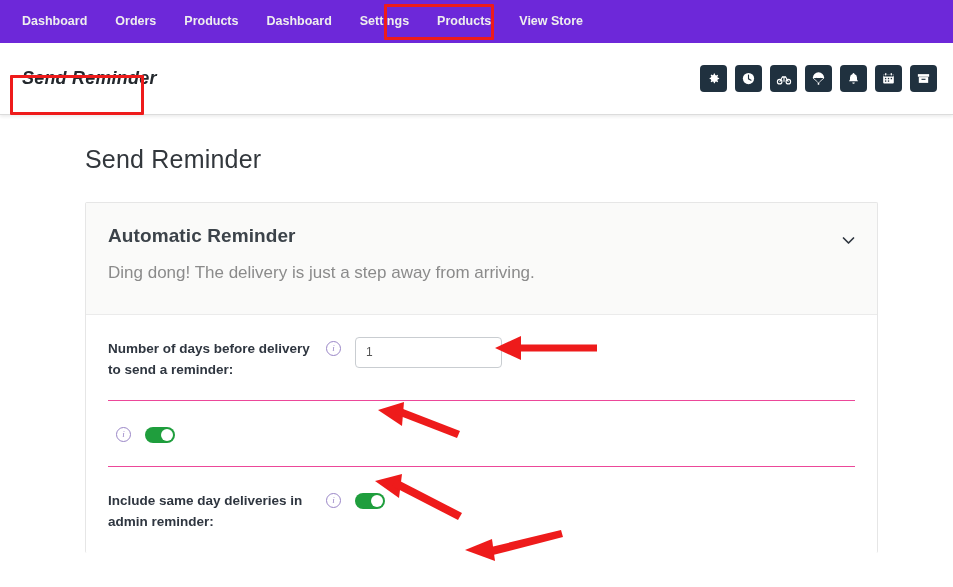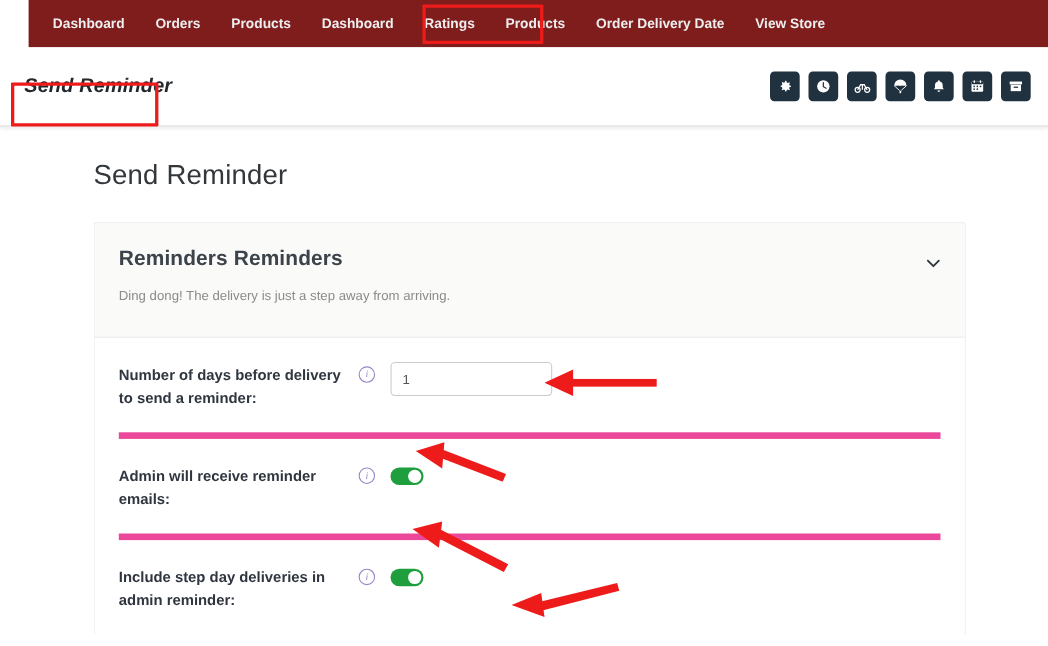--- a/index.html
+++ b/index.html
@@ -7,25 +7,24 @@
     width: 953px;
     height: 587px;
     overflow: hidden;
     background: #ffffff;
     font-family: "Liberation Sans", sans-serif;
   }
 
   
   .admin-bar {
     height: 43px;
-    background: #7f1d1d;
+    background: #6d28d9;
     display: flex;
     padding-left: 8px;
     position: relative;
-    margin-left: 26px;
   }
   .admin-bar-item {
     color: #eeeeee;
     font-size: 12.5px;
     font-weight: bold;
     padding: 0 14px;
     line-height: 43px;
     white-space: nowrap;
     cursor: pointer;
   }
@@ -104,40 +103,40 @@
     position: relative;
   }
   .card-head h2 {
     font-size: 19px;
     font-weight: bold;
     color: #3c434a;
     margin-bottom: 14px;
     letter-spacing: 0.1px;
   }
   .card-head p {
-    font-size: 12px;
+    font-size: 17px;
     color: #8b8b8b;
     line-height: 1.45;
     margin-bottom: 10px;
   }
   .card-head p:last-child { margin-bottom: 0; }
   .chevron {
     position: absolute;
     right: 22px;
     top: 28px;
     cursor: pointer;
   }
 
   .card-body { padding: 0 22px; background:#fff; }
 
   .form-row {
     display: flex;
     align-items: flex-start;
     padding: 22px 0 20px 0;
-    border-bottom: 6px solid #ec4899;
+    border-bottom: 1px solid #ec4899;
     min-height: 66px;
   }
   .form-row.no-border { border-bottom: none; }
   .row-label {
     width: 210px;
     font-size: 13.5px;
     color: #2f3640;
     font-weight: bold;
     line-height: 1.55;
     padding-top: 2px;
@@ -206,23 +205,22 @@
   }
 </style>
 </head>
 <body>
 
 <div class="admin-bar">
   <div class="admin-bar-item">Dashboard</div>
   <div class="admin-bar-item">Orders</div>
   <div class="admin-bar-item">Products</div>
   <div class="admin-bar-item">Dashboard</div>
-  <div class="admin-bar-item">Ratings</div>
+  <div class="admin-bar-item">Settings</div>
   <div class="admin-bar-item">Products</div>
-  <div class="admin-bar-item highlighted">Order Delivery Date</div>
   <div class="admin-bar-item">View Store</div>
 </div>
 
 <div class="plugin-header">
   <div class="plugin-title">Send Reminder</div>
   <div class="icon-toolbar">
 
     <div class="tool-icon">
       <svg width="15" height="15" viewBox="0 0 24 24" fill="#ffffff">
         <path d="M12 8a4 4 0 1 0 0 8 4 4 0 0 0 0-8zm0 6a2 2 0 1 1 0-4 2 2 0 0 1 0 4z"></path>
@@ -290,45 +288,44 @@
   </div>
 </div>
 
 <div class="content">
 
   <h1 class="page-heading">Send Reminder</h1>
 
   <div class="card">
 
     <div class="card-head">
-      <h2>Reminders Reminders</h2>
+      <h2>Automatic Reminder</h2>
       <p>Ding dong! The delivery is just a step away from arriving.</p>
       <span class="chevron">
         <svg width="13" height="9" viewBox="0 0 13 9" fill="none" stroke="#2f3640" stroke-width="1.7" stroke-linecap="round" stroke-linejoin="round">
           <path d="M1.5 2 L6.5 7 L11.5 2"></path>
         </svg>
       </span>
     </div>
 
     <div class="card-body">
 
       <div class="form-row">
         <div class="row-label">Number of days before delivery to send a reminder:</div>
         <div class="info-icon">i</div>
         <input class="num-input" type="text" value="1" style="">
       </div>
 
       <div class="form-row">
-        <div class="row-label">Admin will receive reminder emails:</div>
         <div class="info-icon">i</div>
         <div class="toggle"></div>
       </div>
 
       <div class="form-row no-border">
-        <div class="row-label">Include step day deliveries in admin reminder:</div>
+        <div class="row-label">Include same day deliveries in admin reminder:</div>
         <div class="info-icon">i</div>
         <div class="toggle"></div>
       </div>
 
     </div>
   </div>
 </div>
 
 <div class="anno-layer">
 

